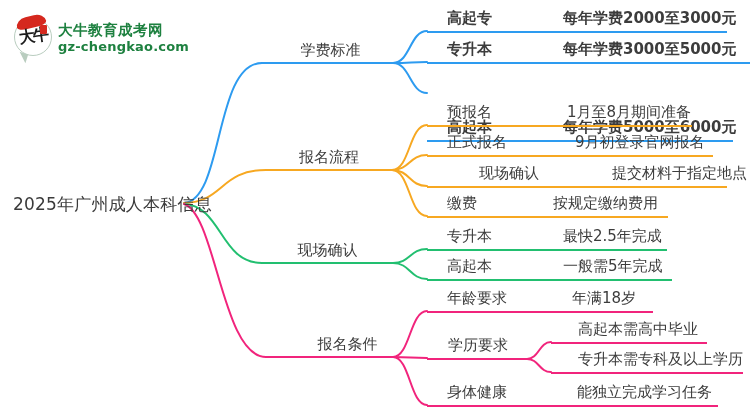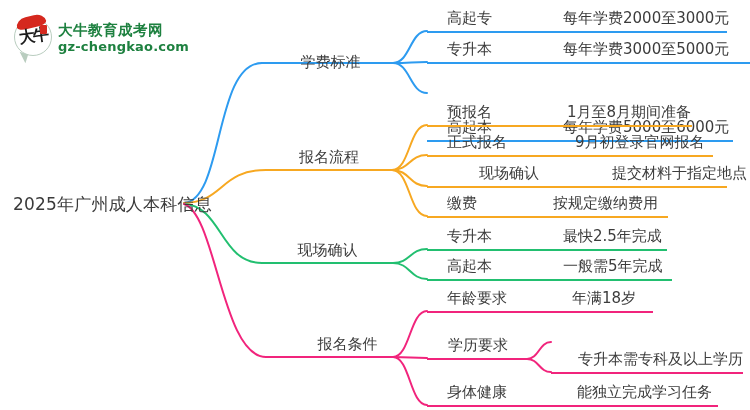--- a/index.html
+++ b/index.html
@@ -41,21 +41,21 @@
             color:#3b3b3b; white-space:nowrap; letter-spacing:0.2px; }
 
   
   .pnode { position:absolute; height:23px; line-height:21px; font-size:15px;
             text-align:center; white-space:nowrap; color:var(--text); }
 
   
   .row { position:absolute; left:427px; box-sizing:border-box; height:25px;
          line-height:21px; font-size:15px; white-space:nowrap; color:var(--text);
          border-bottom:2px solid #000; padding-left:20px; }
-  .c-blue   { border-bottom-color:var(--blue); }
+  .c-blue   { border-bottom-color:var(--blue);font-weight:bold; }
   .c-orange { border-bottom-color:var(--orange); }
   .c-green  { border-bottom-color:var(--green); }
   .c-pink   { border-bottom-color:var(--pink); }
   .lbl { display:inline-block; }
   .val { display:inline-block; }
 </style>
 </head>
 <body>
 
 <div class="canvas">
@@ -95,21 +95,21 @@
       <div class="bubble-txt">大牛</div>
       <div class="bubble-seal"></div>
       <div class="bubble-tail"></div>
     </div>
     <div class="logo-title">大牛教育成考网</div>
     <div class="logo-domain">gz-chengkao.com</div>
   </div>
 
   <div class="root-label">2025年广州成人本科信息</div>
 
-  <div class="pnode" style="left:268px; top:40px;  width:125px;margin-top:12px;">学费标准</div>
+  <div class="pnode" style="left:268px; top:40px;  width:125px;">学费标准</div>
   <div class="pnode" style="left:266px; top:147px; width:126px;">报名流程</div>
   <div class="pnode" style="left:262px; top:240px; width:131px;">现场确认</div>
   <div class="pnode" style="left:284px; top:334px; width:127px;">报名条件</div>
 
   <div class="row c-blue" style="top:8px;  width:300px;">
     <span class="lbl" style="width:116px;">高起专</span><span class="val">每年学费2000至3000元</span>
   </div>
   <div class="row c-blue" style="top:39px; width:323px;">
     <span class="lbl" style="width:116px;">专升本</span><span class="val">每年学费3000至5000元</span>
   </div>
@@ -136,20 +136,23 @@
   <div class="row c-green" style="top:256px; width:245px;">
     <span class="lbl" style="width:116px;">高起本</span><span class="val">一般需5年完成</span>
   </div>
 
   <div class="row c-pink" style="top:288px; width:226px;">
     <span class="lbl" style="width:125px;">年龄要求</span><span class="val">年满18岁</span>
   </div>
   <div class="row c-pink" style="top:335px; width:100px; padding-left:21px;">
     <span class="lbl">学历要求</span>
   </div>
+  <div class="row c-pink" style="left:551px; top:319px; width:156px; padding-left:27px;">
+    <span class="val">高起本需高中毕业</span>
+  </div>
   <div class="row c-pink" style="left:551px; top:349px; width:192px; padding-left:27px;">
     <span class="val">专升本需专科及以上学历</span>
   </div>
   <div class="row c-pink" style="top:382px; width:291px;">
     <span class="lbl" style="width:130px;">身体健康</span><span class="val">能独立完成学习任务</span>
   </div>
 
 </div>
 
 </body></html>

